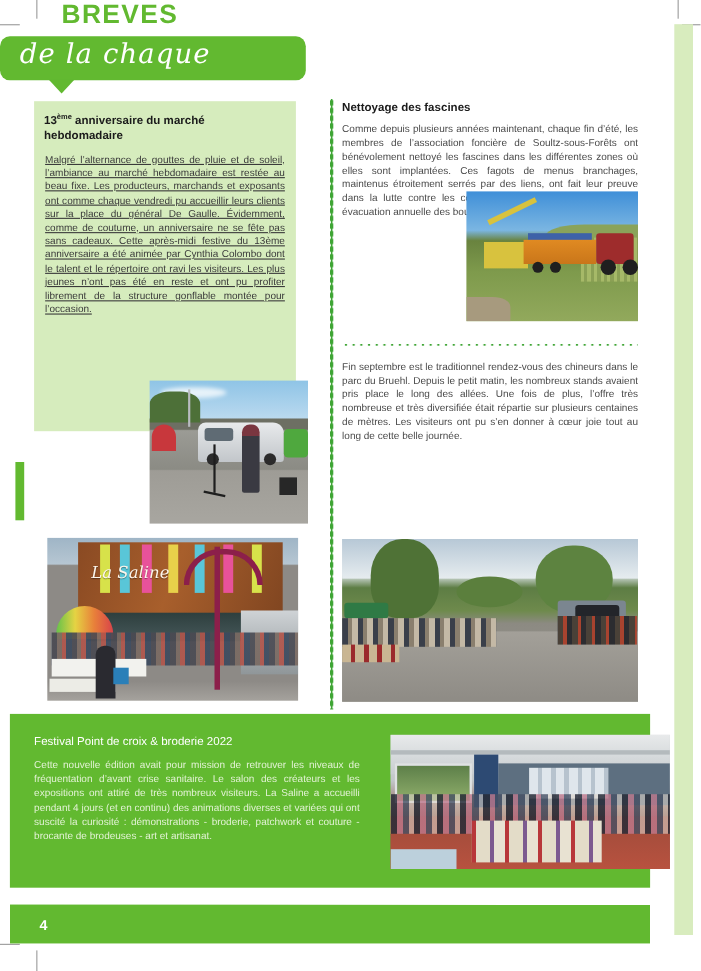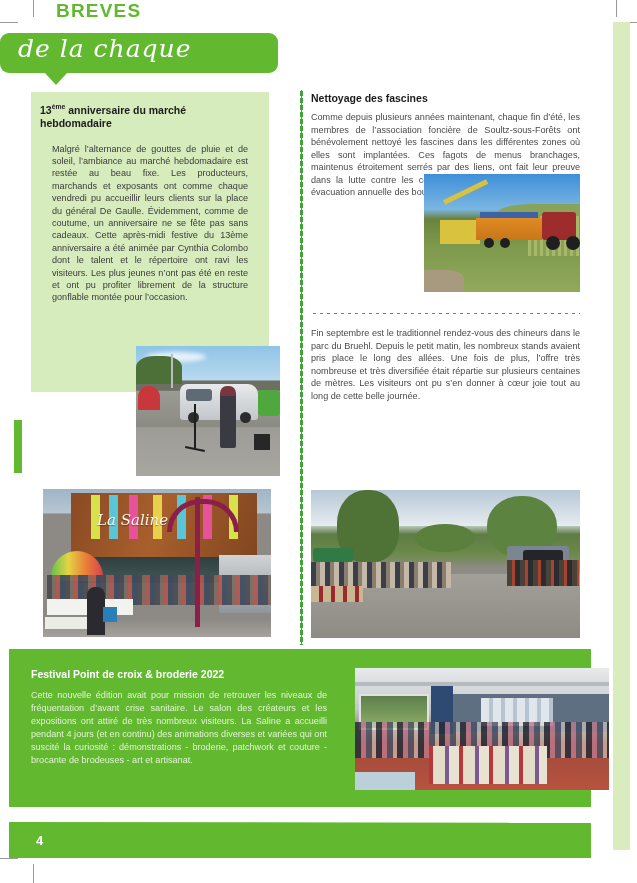--- a/index.html
+++ b/index.html
@@ -13,21 +13,21 @@
   
   .bleed-right{position:absolute;left:613px;top:22px;width:17px;height:828px;background:#d8ecbe;}
   .bleed-left{position:absolute;left:14px;top:420px;width:8px;height:53px;background:#62b930;}
 
   
   .page{position:absolute;left:22px;top:22px;width:591px;height:838px;}
 
   
   .masthead{position:absolute;left:0px;top:5px;width:278px;height:68px;}
   .breves{position:absolute;left:56px;top:0px;
-          font-size:19px;font-weight:bold;color:#62b930;letter-spacing:1.2px;text-align:right;}
+          font-size:24px;font-weight:bold;color:#62b930;letter-spacing:1.2px;text-align:right;}
   .ribbon{position:absolute;left:0px;top:28px;width:278px;height:40px;
           background:#62b930;border-radius:9px;}
   .ribbon-text{position:absolute;left:18px;top:31px;width:250px;height:35px;
           font-family:"DejaVu Serif", serif;font-style:italic;font-size:25px;
           color:#ffffff;letter-spacing:1px;line-height:35px;}
   .ribbon-tail{position:absolute;left:44px;top:67px;width:0;height:0;
           border-left:12px solid transparent;border-right:12px solid transparent;
           border-top:13px solid #62b930;}
 
   
@@ -37,21 +37,21 @@
   .dot-h{position:absolute;left:311px;top:312px;width:269px;height:3px;
      background-image:radial-gradient(#3fa535 1.4px, rgba(0,0,0,0) 1.6px);
      background-size:7px 3px;}
   .green-panel{position:absolute;left:31px;top:92px;width:238px;height:300px;
        background:#d6ecbd;}
   .lc-inner{position:absolute;left:40px;top:100px;width:220px;}
   .lc-title{font-size:10.5px;font-weight:bold;color:#1b1b1b;line-height:13.5px;
        margin:0 0 8px 0;}
   .lc-title sup{font-size:6.8px;vertical-align:super;}
   .lc-body{font-size:9.1px;line-height:12.4px;color:#3a3a3a;text-align:justify;
-       margin:12px;}
+       margin:1px;text-decoration:underline;}
 
   
   .photo{position:absolute;overflow:hidden;}
 
   
   .ph-market{left:136px;top:346px;width:144px;height:130px;
      background:
        linear-gradient(#8fc4e6 0%, #b9d9ef 26%, #6d6f63 27%, #6d6f63 34%, #9b9b95 35%, #8b8b84 62%, #9e9c96 63%, #a8a6a0 100%);}
   .ph-market .sky-cloud{position:absolute;left:10px;top:6px;width:60px;height:10px;
      background:rgba(255,255,255,.75);border-radius:50%;filter:blur(2px);}
@@ -74,21 +74,21 @@
   .ph-market .redtent{position:absolute;left:2px;top:40px;width:22px;height:24px;
      background:#c8373c;border-radius:11px 11px 0 0;}
   .ph-market .pole{position:absolute;left:35px;top:8px;width:2px;height:34px;background:#b9bcc0;}
   .ph-market .speaker{position:absolute;left:118px;top:88px;width:16px;height:16px;background:#272727;}
 
   
   .ph-saline{left:43px;top:489px;width:228px;height:148px;
      background:linear-gradient(#9fb5c6 0%, #b6c6d2 16%, #8d8a86 17%, #8d8a86 88%, #a5a29d 100%);}
   .ph-saline .bldg{position:absolute;left:28px;top:4px;width:186px;height:86px;
      background:linear-gradient(110deg,#8a4a23,#a85f2c 45%,#7e4420);}
-  .ph-saline .sal-txt{position:absolute;left:54px;top:22px;
+  .ph-saline .sal-txt{position:absolute;left:40px;top:22px;
      font-family:"DejaVu Serif", serif;font-style:italic;font-size:15px;color:#fdf6ec;
      text-shadow:0 1px 1px rgba(0,0,0,.4);}
   .ph-saline .bn{position:absolute;top:6px;width:9px;height:44px;}
   .ph-saline .bn1{left:48px;background:#d7e24a;}
   .ph-saline .bn2{left:66px;background:#59c6d8;}
   .ph-saline .bn3{left:86px;background:#e8529a;}
   .ph-saline .bn4{left:110px;background:#e8d14a;}
   .ph-saline .bn5{left:134px;background:#59c6d8;}
   .ph-saline .bn6{left:160px;background:#e8529a;}
   .ph-saline .bn7{left:186px;background:#d7e24a;}
@@ -181,21 +181,21 @@
 
   
   .rc-inner{position:absolute;left:311px;top:92px;width:269px;}
   .rc-title{font-size:10.5px;font-weight:bold;color:#1b1b1b;margin:0 0 7px 0;}
   .rc-body{font-size:9.1px;line-height:12.5px;color:#4a4a4a;text-align:justify;margin:0;}
   .rc-sec2{position:absolute;left:311px;top:327px;width:269px;}
 
   
   .festbox{position:absolute;left:9px;top:649px;width:582px;height:158px;background:#62b930;}
   .fest-inner{position:absolute;left:31px;top:668px;width:296px;}
-  .fest-title{font-size:10.5px;font-weight:bold;color:#ffffff;margin:0 0 9px 0;}
+  .fest-title{font-size:10.5px;font-weight:normal;color:#ffffff;margin:0 0 9px 0;}
   .fest-body{font-size:9.1px;line-height:13px;color:#e2f2d4;text-align:justify;margin:0;}
 
   
   .footer{position:absolute;left:9px;top:822px;width:582px;height:36px;background:#62b930;
      clip-path:polygon(0 0, 100% 2.2%, 100% 100%, 0 100%);}
   .footer-num{position:absolute;left:36px;top:833px;font-size:13px;font-weight:bold;color:#ffffff;}
 </style>
 </head>
 <body>
 

